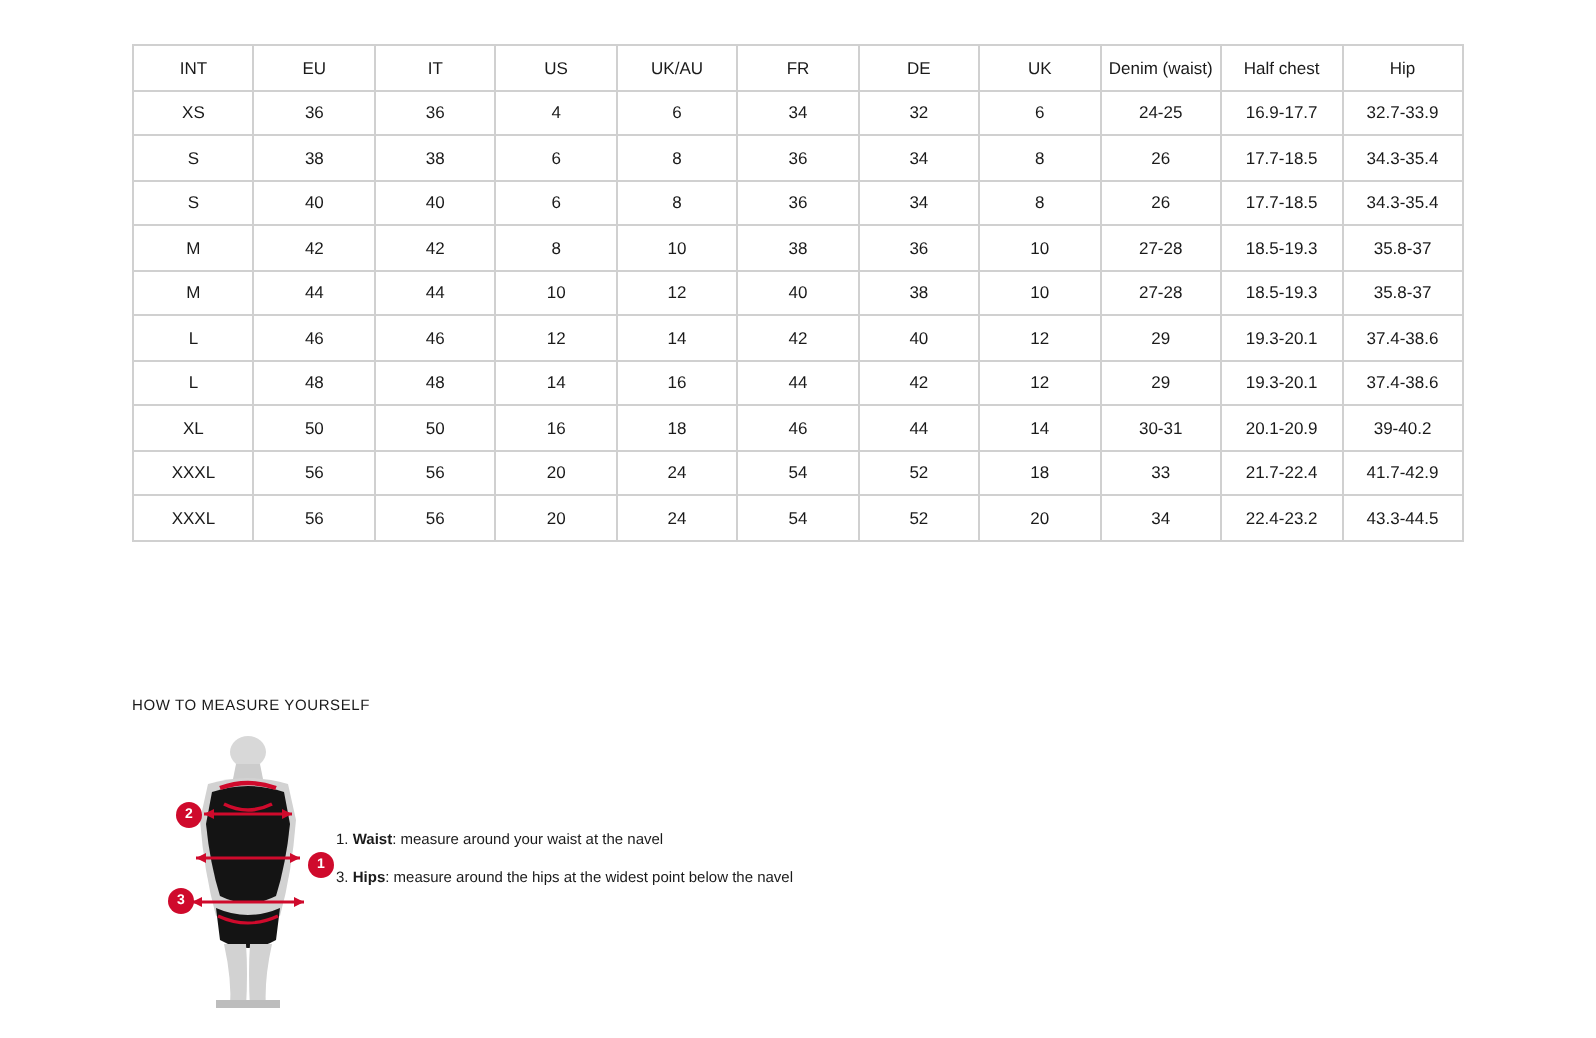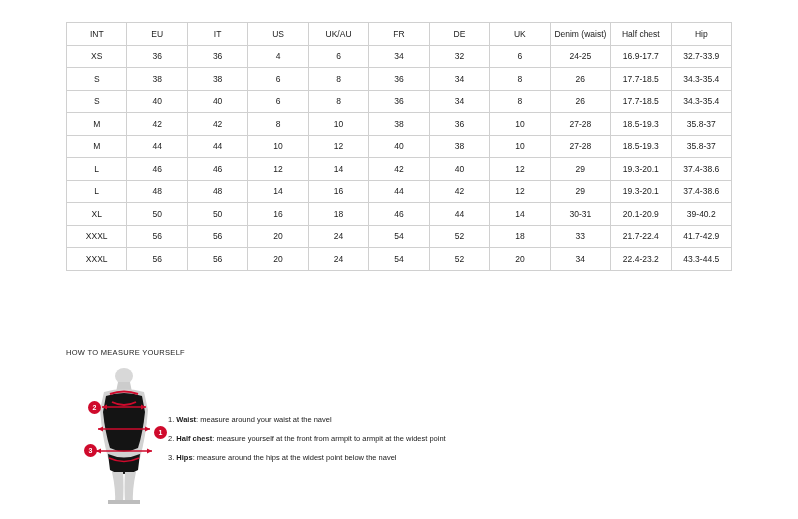--- a/index.html
+++ b/index.html
@@ -258,24 +258,20 @@
   </div>
 
   <div class="howto-title">HOW TO MEASURE YOURSELF</div>
 
   <div class="howto-steps">
     <div class="step">
       <span>1.</span>
       <b>Waist</b><span>: measure around your waist at the navel</span>
     </div>
     <div class="step">
-      <span>2.</span>
-      <b>Half chest</b><span>: measure yourself at the front from armpit to armpit at the widest point</span>
-    </div>
-    <div class="step">
       <span>3.</span>
       <b>Hips</b><span>: measure around the hips at the widest point below the navel</span>
     </div>
   </div>
 
   <div class="illus">
     <svg width="116" height="140" viewBox="0 0 116 140">
 
       <ellipse cx="58" cy="10" rx="9" ry="8" fill="#d8d8d8"></ellipse>
       <path d="M52 16 L64 16 L66 26 L50 26 Z" fill="#cccccc"></path>

